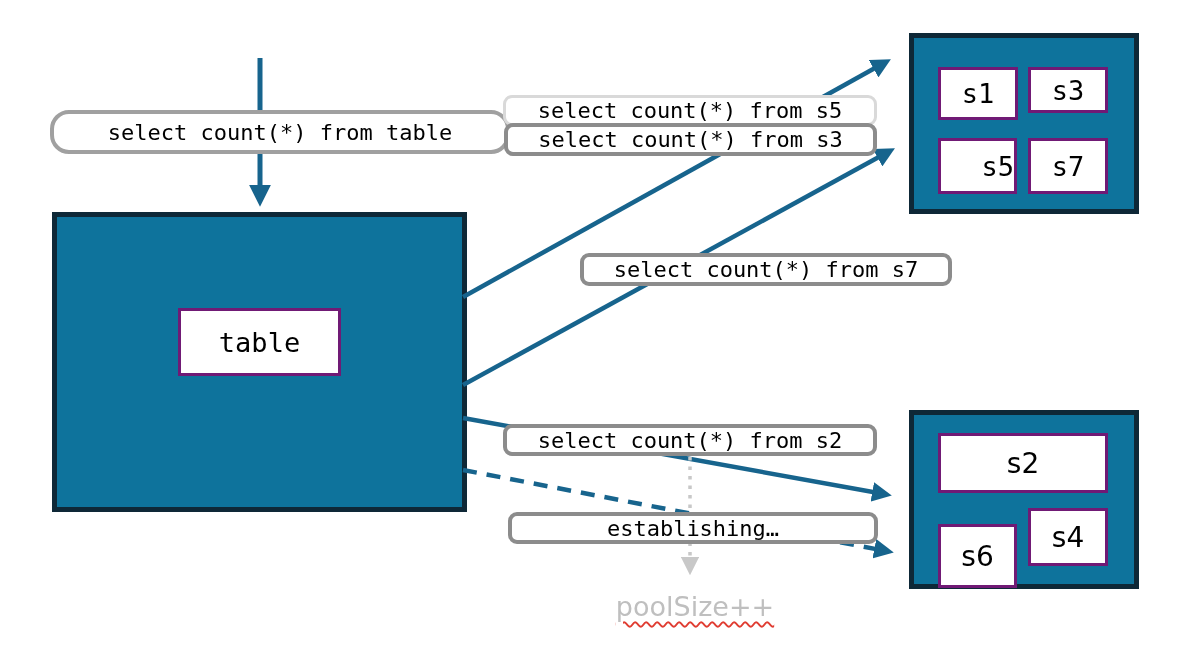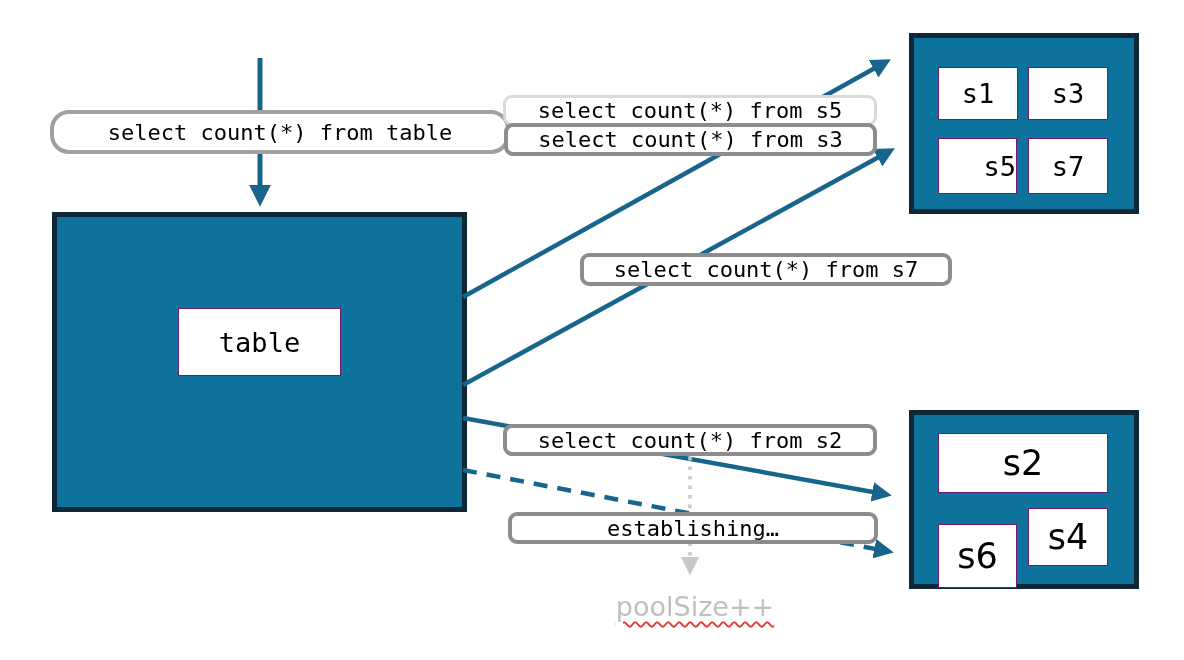--- a/index.html
+++ b/index.html
@@ -5,26 +5,26 @@
   html,body{margin:0;padding:0;background:#ffffff;}
   .stage{
     position:relative;width:1184px;height:660px;background:#ffffff;overflow:hidden;
     font-family:"DejaVu Sans Mono","Liberation Mono",monospace;
   }
   .teal-box{
     position:absolute;background:#0E739C;border:5px solid #0E2837;
     box-sizing:border-box;z-index:1;
   }
   .node{
-    position:absolute;background:#ffffff;border:1px solid #701a75;
+    position:absolute;background:#ffffff;border:3px solid #701a75;
     box-sizing:border-box;display:flex;align-items:center;justify-content:center;
     color:#000;z-index:2;font-size:27px;
     font-family:"DejaVu Sans Mono","Liberation Mono",monospace;
   }
-  .node.sans{font-family:"DejaVu Sans","Liberation Sans",sans-serif;font-size:35px;}
+  .node.sans{font-family:"DejaVu Sans","Liberation Sans",sans-serif;font-size:28px;}
   .arrows{position:absolute;left:0;top:0;z-index:2;pointer-events:none;}
   .qlabel{
     position:absolute;background:#ffffff;border:4px solid #8C8C8C;border-radius:9px;
     box-sizing:border-box;display:flex;align-items:center;justify-content:center;
     font-size:22px;color:#000;z-index:3;white-space:nowrap;
     font-family:"DejaVu Sans Mono","Liberation Mono",monospace;
   }
   .qlabel.light{border:3px solid #D9D9D9;z-index:3;align-items:flex-end;}
   .qlabel.main{border-color:#A0A0A0;border-radius:12px;}
   .poolsize{
@@ -42,21 +42,21 @@
 
   <div class="teal-box" style="left:52px;top:212px;width:415px;height:300px;"></div>
   <div class="node" style="left:178px;top:308px;width:163px;height:68px;">
     <span>table</span>
   </div>
 
   <div class="teal-box" style="left:909px;top:33px;width:230px;height:181px;"></div>
   <div class="node" style="left:938px;top:67px;width:80px;height:53px;">
     <span>s1</span>
   </div>
-  <div class="node" style="left:1028px;top:67px;width:80px;height:53px;text-align:center;">
+  <div class="node" style="left:1028px;top:67px;width:80px;height:46px;text-align:center;">
     <span>s3</span>
   </div>
   <div class="node" style="left:938px;top:138px;width:79px;height:56px;justify-content:flex-end;">
     <span>s5</span>
   </div>
   <div class="node" style="left:1028px;top:138px;width:80px;height:56px;">
     <span>s7</span>
   </div>
 
   <div class="teal-box" style="left:909px;top:410px;width:230px;height:179px;"></div>

